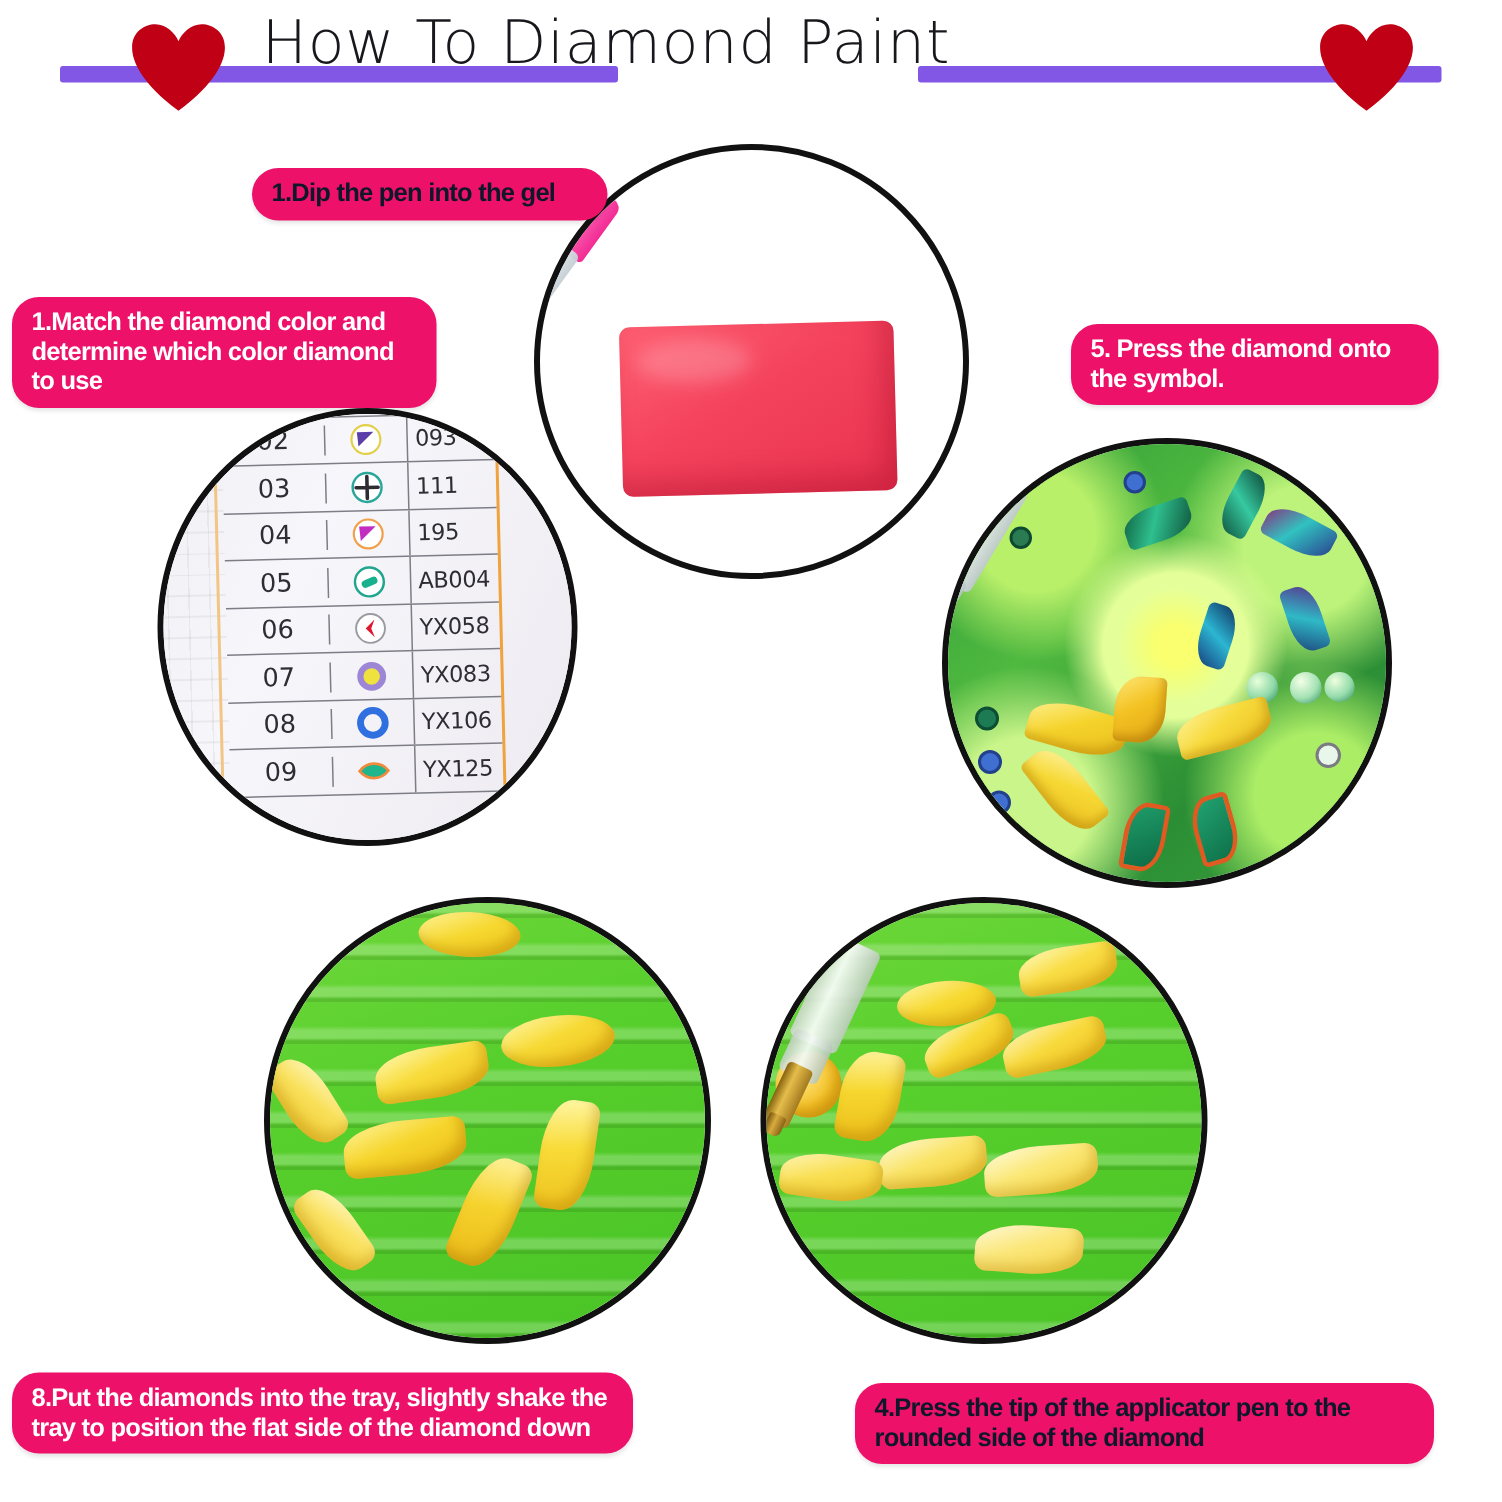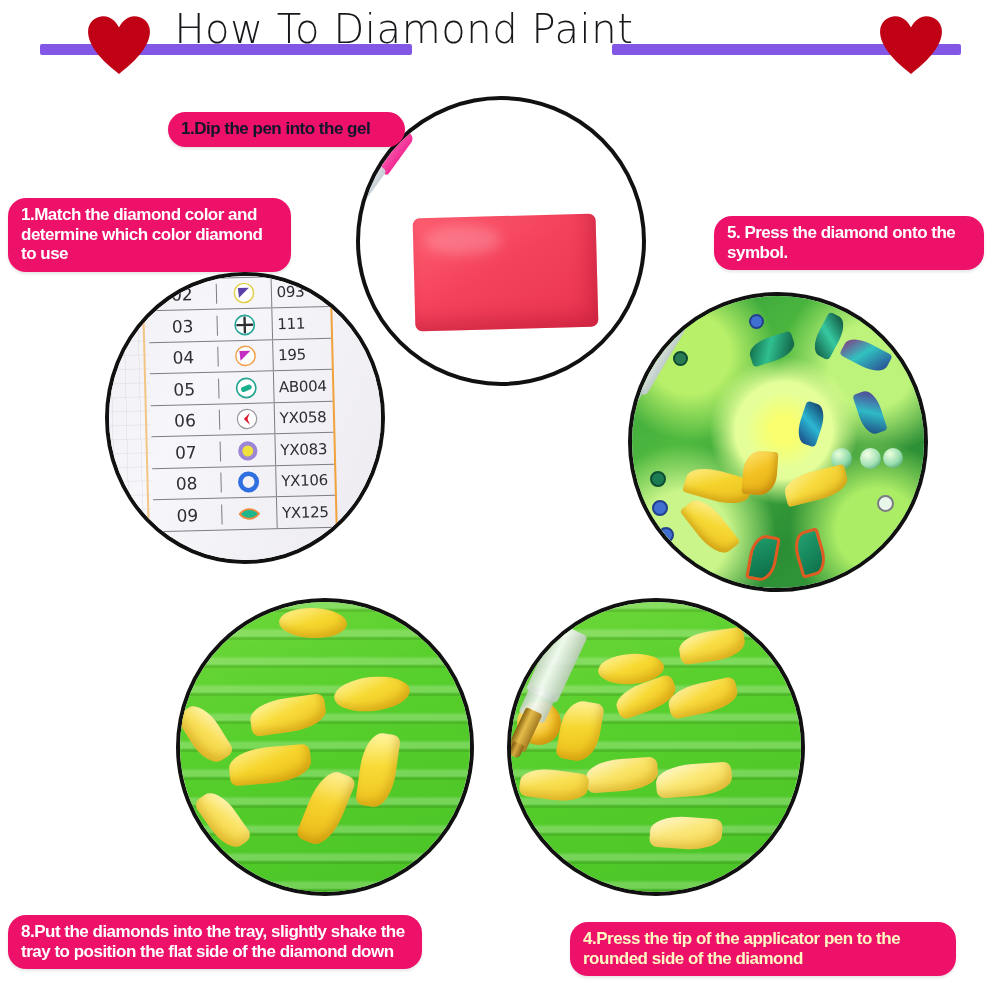--- a/index.html
+++ b/index.html
@@ -261,21 +261,21 @@
                 </svg>
               </span>
             </div>
             <div class="c-code">YX125</div>
           </div>
         </div>
     </div>
   </div>
 </div>
 
-<div class="pill" id="pill5" style="left: 714px; top: 216px; width: 270px; background: rgb(237, 17, 105); color: rgb(255, 255, 255);">5.  Press the diamond onto the symbol.</div>
+<div class="pill" id="pill5" style="left: 714px; top: 216px; width: 245px; background: rgb(237, 17, 105); color: rgb(255, 255, 255);">5.  Press the diamond onto the symbol.</div>
 
 <div class="bubble" id="bub5" style="left: 628px; top: 292px; width: 300px; height: 300px; border-color: rgb(17, 17, 17);">
   <div class="inner">
     <div class="mandala"></div>
 
     <div class="gem mq" style="left:40%;top:14%;width:46px;height:24px;transform:rotate(-18deg);background:linear-gradient(120deg,#0f5f3e,#2fbf8f 45%,#0d5037);"></div>
     <div class="gem mq" style="left:60%;top:10%;width:44px;height:22px;transform:rotate(-62deg);background:linear-gradient(120deg,#0d4f39,#36c9a0 50%,#0b4332);"></div>
     <div class="gem mq" style="left:72%;top:16%;width:48px;height:24px;transform:rotate(28deg);background:linear-gradient(120deg,#8d2d7c,#31c2c0 45%,#2a3f8f);"></div>
     <div class="gem mq" style="left:74%;top:36%;width:44px;height:23px;transform:rotate(72deg);background:linear-gradient(120deg,#5a2f8a,#2fb9c6 50%,#1c3f78);"></div>
     <div class="gem mq" style="left:54%;top:40%;width:42px;height:22px;transform:rotate(-72deg);background:linear-gradient(120deg,#173a7a,#2bb6d2 50%,#11305f);"></div>
@@ -338,13 +338,13 @@
 
     <div class="pen" style="left:50px; top:2px; width:130px; height:180px; transform:rotate(25deg);">
       <div class="barrel" style="left:4px;  top:18px;  width:34px; height:74px; background:linear-gradient(90deg,rgba(200,214,198,.9),rgba(246,252,246,.95) 40%,rgba(186,202,186,.9));"></div>
       <div class="barrel" style="left:7px;  top:86px;  width:28px; height:30px; background:linear-gradient(90deg,rgba(194,208,194,.88),rgba(244,250,244,.94) 45%,rgba(180,196,182,.88));"></div>
       <div class="brass" style="left:12px; top:108px; width:18px; height:42px; background:linear-gradient(90deg,#86620f,#e5bd4b 40%,#a37a1f);"></div>
       <div class="tip" style="left:15px; top:144px; width:12px; height:14px; background:linear-gradient(90deg,#795410,#d7ab3d 45%,#8a6317);"></div>
     </div>
   </div>
 </div>
 
-<div class="pill" id="pill4" style="left: 570px; top: 922px; width: 386px; background: rgb(237, 17, 105); color: #fef9c3;">4.Press the tip of the applicator pen to the rounded side of the diamond</div>
+<div class="pill" id="pill4" style="left: 570px; top: 922px; width: 386px; background: rgb(237, 17, 105); color: #0f172a;">4.Press the tip of the applicator pen to the rounded side of the diamond</div>
 
 </body></html>

